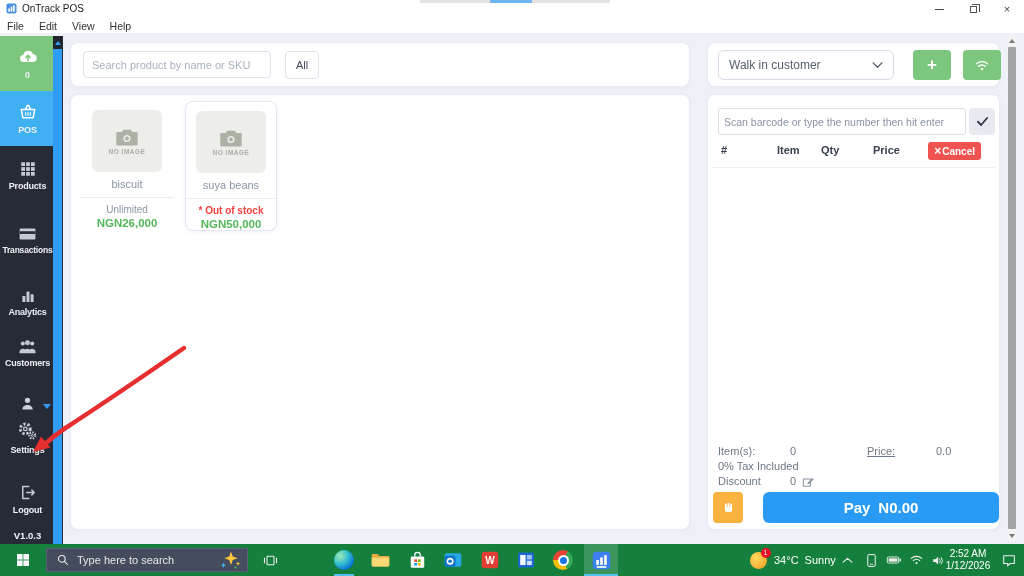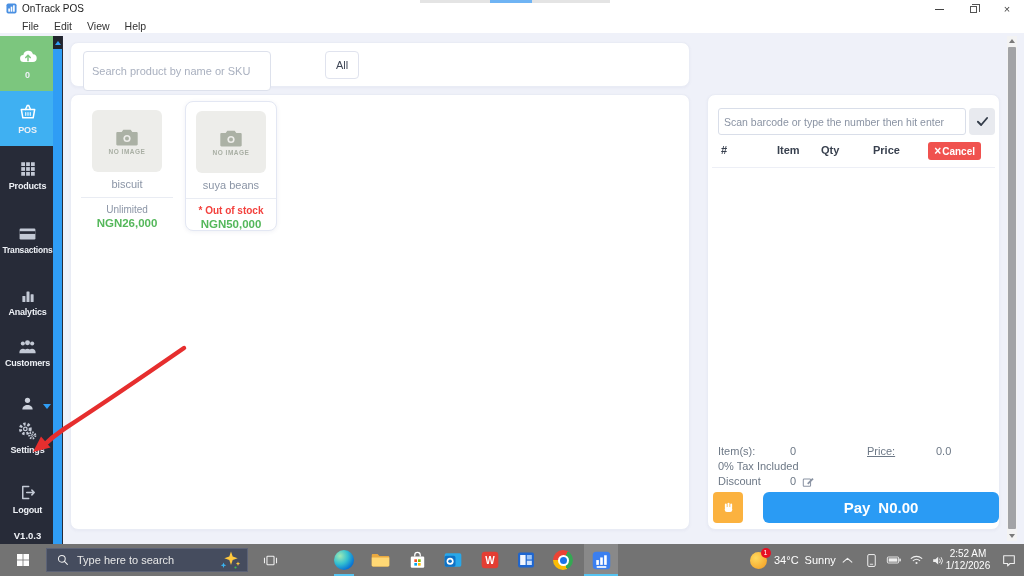--- a/index.html
+++ b/index.html
@@ -12,21 +12,21 @@
   .titlebar { position:absolute; top:0; left:0; width:1024px; height:18px; background:#fff; }
   .app-logo-sm { position:absolute; left:6px; top:3px; width:11px; height:11px; }
   .win-title { position:absolute; left:22px; top:3px; font-size:10px; color:#1b1b1b; }
   .hscroll { position:absolute; left:420px; top:0; width:190px; height:3px; background:#e4e4e4; }
   .hscroll .thumb { position:absolute; left:70px; top:0; width:42px; height:3px; background:#6fb4f4; }
   .win-controls { position:absolute; right:0; top:0; height:18px; display:flex; }
   .win-btn { width:34px; height:18px; display:flex; align-items:center; justify-content:center; color:#444; font-size:11px; }
   .glyph-min { width:9px; height:1px; background:#444; display:block; }
   .glyph-restore { width:7px; height:7px; border:1px solid #555; position:relative; background:#fff; }
   .glyph-restore:before { content:""; position:absolute; left:1px; top:-3px; width:7px; height:7px; border:1px solid #555; border-bottom:none; border-left:none; }
-  .menubar { position:absolute; top:18px; left:0; width:1024px; height:15px; background:#fff; display:flex; align-items:center; padding-left:22px; gap:15px; font-size:10.5px; color:#333; }
+  .menubar { position:absolute; top:18px; left:0; width:1024px; height:15px; background:#fff; display:flex; align-items:center; padding-left:7px; gap:15px; font-size:10.5px; color:#333; }
 
   
   .app { position:absolute; top:33px; left:0; width:1024px; height:511px; background:#eff1f9; }
 
   
   .sidebar { position:absolute; left:0; top:3px; width:63px; height:508px; background:#272b38; }
   .sb-item { position:absolute; left:0; width:55px; display:flex; flex-direction:column; align-items:center; color:#fff; }
   .sb-label { font-size:9px; font-weight:bold; letter-spacing:-0.2px; margin-top:3px; color:#eef1f6; white-space:nowrap; }
   .sb-upload { top:0; height:55px; background:#7cc67e; justify-content:center; }
   .sb-pos { top:55px; height:55px; background:#3fb0f2; justify-content:center; }
@@ -39,23 +39,23 @@
   
   .vscroll { position:absolute; left:1007px; top:3px; width:10px; height:505px; background:#f3f3f3; }
   .vscroll .thumb { position:absolute; left:1px; top:11px; width:8px; height:482px; background:#a2a3a6; border-radius:1px; }
   .vs-arrow { position:absolute; left:0; width:10px; height:10px; display:flex; align-items:center; justify-content:center; }
   .tri-up-g { width:0; height:0; border-left:3px solid transparent; border-right:3px solid transparent; border-bottom:4px solid #7a7a7a; }
   .tri-dn-g { width:0; height:0; border-left:3px solid transparent; border-right:3px solid transparent; border-top:4px solid #7a7a7a; }
 
   
   .card { background:#fff; border:1px solid #e9ecf5; border-radius:8px; box-shadow:0 1px 3px rgba(70,80,130,0.05); }
   .card-search { position:absolute; left:70px; top:9px; width:620px; height:45px; }
-  .search-input { position:absolute; left:12px; top:8px; width:188px; height:40px; border:1px solid #dde1ec; border-radius:4px; font-size:11px; padding:0 8px; color:#333; outline:none; font-family:inherit; }
+  .search-input { position:absolute; left:12px; top:8px; width:188px; height:27px; border:1px solid #dde1ec; border-radius:4px; font-size:11px; padding:0 8px; color:#333; outline:none; font-family:inherit; }
   .search-input::placeholder { color:#a9b0bf; }
-  .all-btn { position:absolute; left:214px; top:8px; width:34px; height:28px; background:#fff; border:1px solid #e0e3ee; border-radius:4px; font-size:11px; color:#3f4756; display:flex; align-items:center; justify-content:center;margin-left:40px; }
+  .all-btn { position:absolute; left:214px; top:8px; width:34px; height:28px; background:#fff; border:1px solid #e0e3ee; border-radius:4px; font-size:11px; color:#3f4756; display:flex; align-items:center; justify-content:center; }
   .card-customer { position:absolute; left:707px; top:9px; width:293px; height:45px; }
   .cust-select { position:absolute; left:10px; top:7px; width:176px; height:30px; border:1px solid #d8dce8; border-radius:6px; background:#fff; display:flex; align-items:center; padding:0 10px; font-size:12px; color:#57606e; }
   .cust-select svg { margin-left:auto; }
   .grn-btn { position:absolute; top:7px; width:38px; height:30px; background:#7cc67e; border-radius:4px; display:flex; align-items:center; justify-content:center; color:#fff; font-size:17px; font-weight:bold; }
   .btn-add { left:205px; }
   .btn-wifi { left:255px; }
 
   
   .panel-left { position:absolute; left:70px; top:61px; width:620px; height:436px; }
   .prod-card { position:absolute; top:6px; width:92px; height:130px; display:flex; flex-direction:column; align-items:center; background:#fff; border-radius:8px; }
@@ -79,21 +79,21 @@
   .cancel-btn { position:absolute; right:20px; top:0; height:18px; background:#f0524f; border-radius:3px; color:#fff; font-size:10px; font-weight:bold; display:flex; align-items:center; padding:0 6px; gap:1px; }
   .cart-div { position:absolute; left:4px; right:4px; top:72px; border-top:1px solid #edeff6; }
   .sum { position:absolute; font-size:11px; color:#6d7886; }
   .hold-btn { position:absolute; left:5px; top:397px; width:30px; height:31px; background:#fbb23f; border-radius:4px; display:flex; align-items:center; justify-content:center; }
   .pay-btn { position:absolute; left:55px; right:0; top:397px; height:31px; background:#2a9bf4; border-radius:6px; color:#fff; display:flex; align-items:center; justify-content:center; gap:8px; font-size:15px; font-weight:600; }
 
   
   .arrow-overlay { position:absolute; left:0; top:0; width:1024px; height:576px; pointer-events:none; z-index:40; }
 
   
-  .taskbar { position:absolute; left:0; top:544px; width:1024px; height:32px; background:#737373; color:#eee; z-index:30; }
+  .taskbar { position:absolute; left:0; top:544px; width:1024px; height:32px; background:#15803d; color:#eee; z-index:30; }
   .tb-start { position:absolute; left:0; top:0; width:46px; height:32px; display:flex; align-items:center; justify-content:center; }
   .tb-search { position:absolute; left:46px; top:4px; width:202px; height:24px; background:#454c5e; border:1px solid #5b6276; display:flex; align-items:center; }
   .tb-search input { background:transparent; border:none; outline:none; color:#f0f0f0; font-size:11px; width:130px; font-family:inherit; }
   .tb-search input::placeholder { color:#e8e8e8; }
   .tb-taskview { position:absolute; left:254px; top:0; width:32px; height:32px; display:flex; align-items:center; justify-content:center; }
   .tb-slot { position:absolute; top:0; width:36px; height:32px; display:flex; align-items:center; justify-content:center; }
   .tb-active { background:rgba(255,255,255,0.16); }
   .tb-underline { position:absolute; bottom:0; height:2px; background:#55c3f0; }
   .ic20 { width:20px; height:20px; border-radius:4px; }
   .edge-ic { border-radius:50%; background:radial-gradient(circle at 30% 30%, #9fe9b4, #35c1d0 40%, #0a78d6 72%, #0b4f9e); }
@@ -254,20 +254,38 @@
             <span class="tri-up"></span>
           </div>
       </div>
     </div>
 
     <div class="card card-search">
       <input class="search-input" placeholder="Search product by name or SKU" style="">
       <div class="all-btn">All</div>
     </div>
 
+    <div class="card card-customer">
+      <div class="cust-select">
+        <span>Walk in customer</span>
+        <svg width="11" height="7" viewBox="0 0 12 8">
+            <path d="M1 1l5 5 5-5" stroke="#5a6270" stroke-width="1.6" fill="none" stroke-linecap="round"></path>
+          </svg>
+      </div>
+      <div class="grn-btn btn-add">+</div>
+      <div class="grn-btn btn-wifi">
+        <svg width="18" height="16" viewBox="0 0 24 20">
+          <g fill="none" stroke="#fff" stroke-width="1.8" stroke-linecap="round">
+              <path d="M4.5 8.5a11 11 0 0 1 15 0"></path>
+              <path d="M7.5 11.8a7 7 0 0 1 9 0"></path>
+            </g>
+          <circle cx="12" cy="15.2" r="1.6" fill="#fff"></circle>
+        </svg>
+      </div>
+    </div>
 
     <div class="card panel-left">
       <div class="prod-card prod-1">
         <div class="noimg">
           <svg width="24" height="18" viewBox="0 0 24 18">
             <path d="M2.5 4h4.2L8.3 1.8h7.4L17.3 4h4.2c.7 0 1.2.5 1.2 1.2v11c0 .7-.5 1.2-1.2 1.2H2.5c-.7 0-1.2-.5-1.2-1.2v-11C1.3 4.5 1.8 4 2.5 4z" fill="#abb1a5"></path>
             <circle cx="12" cy="10.5" r="3.6" fill="#ededea"></circle>
               <circle cx="12" cy="10.5" r="2" fill="#abb1a5"></circle>
           </svg>
           <span class="noimg-label">NO IMAGE</span>

